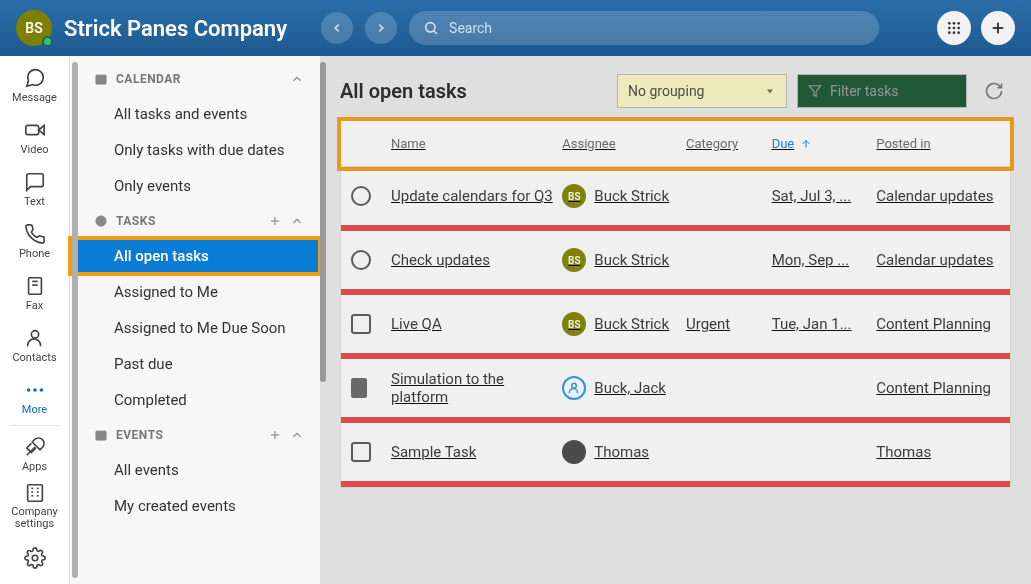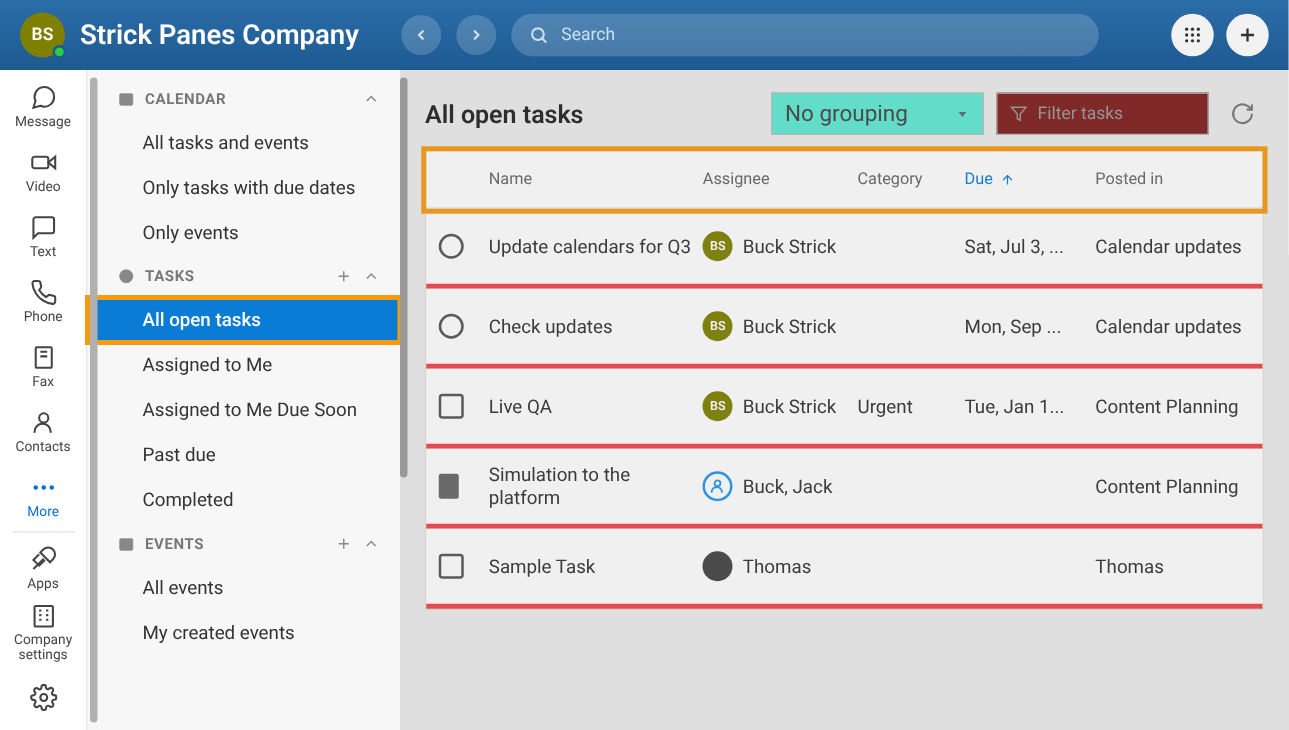--- a/index.html
+++ b/index.html
@@ -29,34 +29,34 @@
 .side-item { padding:9px 16px 9px 44px; font-size:15px; color:#333; cursor:pointer; }
 .side-item.selected { background:#0b7cd6; color:#fff; font-weight:500; }
 .highlight-orange { outline:4px solid #f39c12; outline-offset:-2px; }
 .main { flex:1; background:#ececec; position:relative; padding:0; }
 .main-scroll { position:absolute; left:0; top:6px; width:6px; height:320px; background:#9c9c9c; border-radius:3px; }
 .overlay { position:absolute; inset:0; background:rgba(128,128,128,0.12); pointer-events:none; }
 .main-inner { padding:18px 20px 0 20px; }
 .main-header { display:flex; align-items:center; gap:10px; margin-bottom:12px; }
 .main-title { font-size:20px; font-weight:600; color:#222; }
 .main-header .flex { flex:1; }
-.dropdown { height:34px; min-width:170px; border:1px solid #bbb; background:#5eead4; display:flex; align-items:center; padding:0 10px; font-size:18px; color:#444; cursor:pointer; justify-content:space-between; }
-.filter-box { height:34px; min-width:170px; border:1px solid #bbb; background:#7f1d1d; display:flex; align-items:center; padding:0 10px; font-size:14px; color:#999; gap:8px; }
+.dropdown { height:34px; min-width:170px; border:1px solid #bbb; background:#fef9c3; display:flex; align-items:center; padding:0 10px; font-size:14px; color:#444; cursor:pointer; justify-content:space-between; }
+.filter-box { height:34px; min-width:170px; border:1px solid #bbb; background:#14532d; display:flex; align-items:center; padding:0 10px; font-size:14px; color:#999; gap:8px; }
 .refresh { width:34px; height:34px; display:flex; align-items:center; justify-content:center; color:#777; cursor:pointer; }
-.table { background:#fff; border:1px solid #ddd; }
+.table { background:#fff; border:1px solid #ddd;text-decoration:underline; }
 .th-row { display:flex; align-items:center; height:46px; border-bottom:1px solid #ddd; font-size:13px; color:#666; padding:0 10px; }
 .th-row.highlight-orange { outline:4px solid #f39c12; outline-offset:0; }
 .col-check { width:40px; }
 .col-name { flex:1.8; }
 .col-assignee { flex:1.3; display:flex; align-items:center; gap:8px; }
 .col-cat { flex:0.9; }
 .col-due { flex:1.1; }
 .col-posted { flex:1.3; }
 .th-due { color:#0b7cd6; display:flex; align-items:center; gap:6px; cursor:pointer; }
-.tr { display:flex; align-items:center; height:64px; border-bottom:4px solid #ef4444; padding:0 10px; font-size:15px; color:#333; background:#fff; }
+.tr { display:flex; align-items:center; height:64px; border-bottom:6px solid #ef4444; padding:0 10px; font-size:15px; color:#333; background:#fff; }
 .checkbox { width:20px; height:20px; border:2px solid #555; border-radius:3px; }
 .radio { width:20px; height:20px; border:2px solid #555; border-radius:50%; }
 .solid-sq { width:16px; height:20px; background:#666; border-radius:2px; }
 .mini-avatar { width:24px; height:24px; border-radius:50%; background:#808000; color:#fff; font-size:10px; font-weight:600; display:flex; align-items:center; justify-content:center; }
 .mini-avatar.blue { background:#fff; border:2px solid #2196f3; color:#2196f3; }
 .mini-avatar.img { background:#444; }
 </style>
 </head>
 <body>
 

